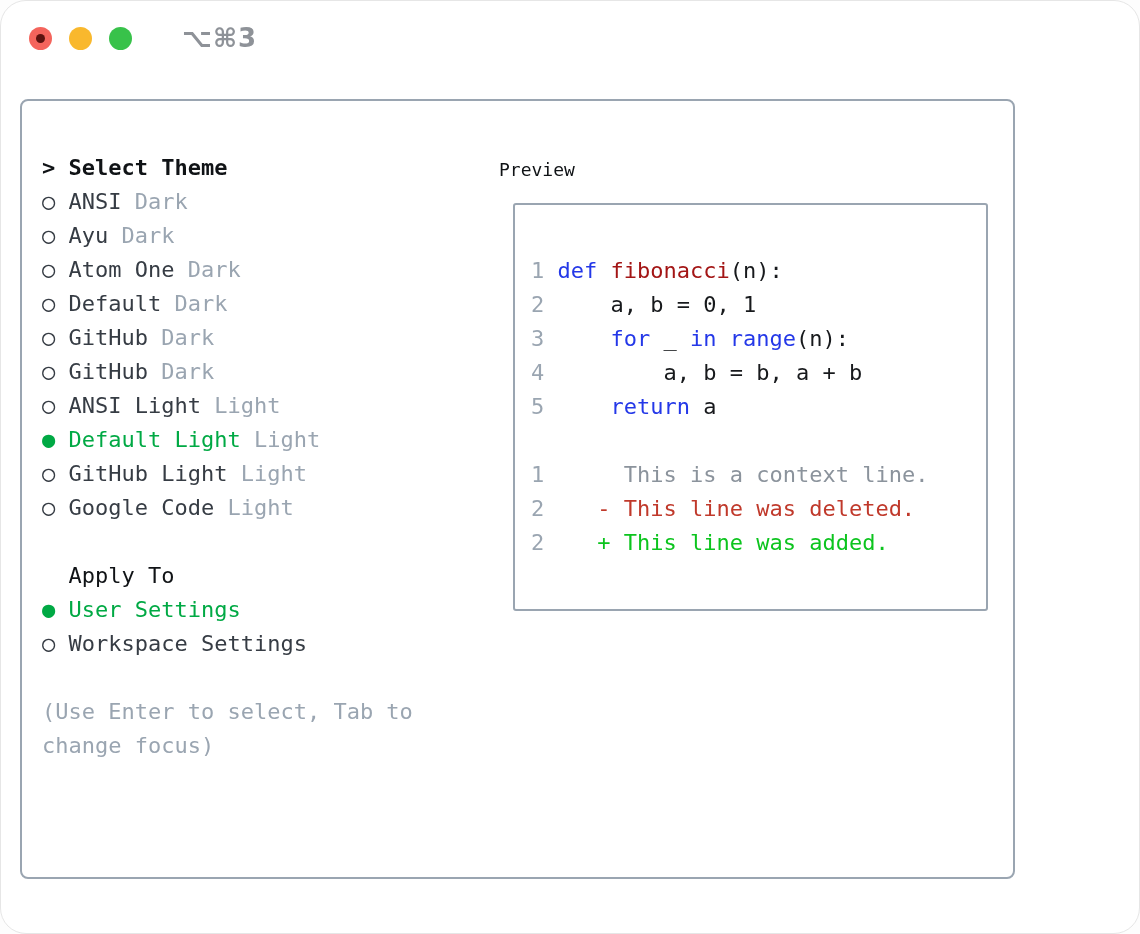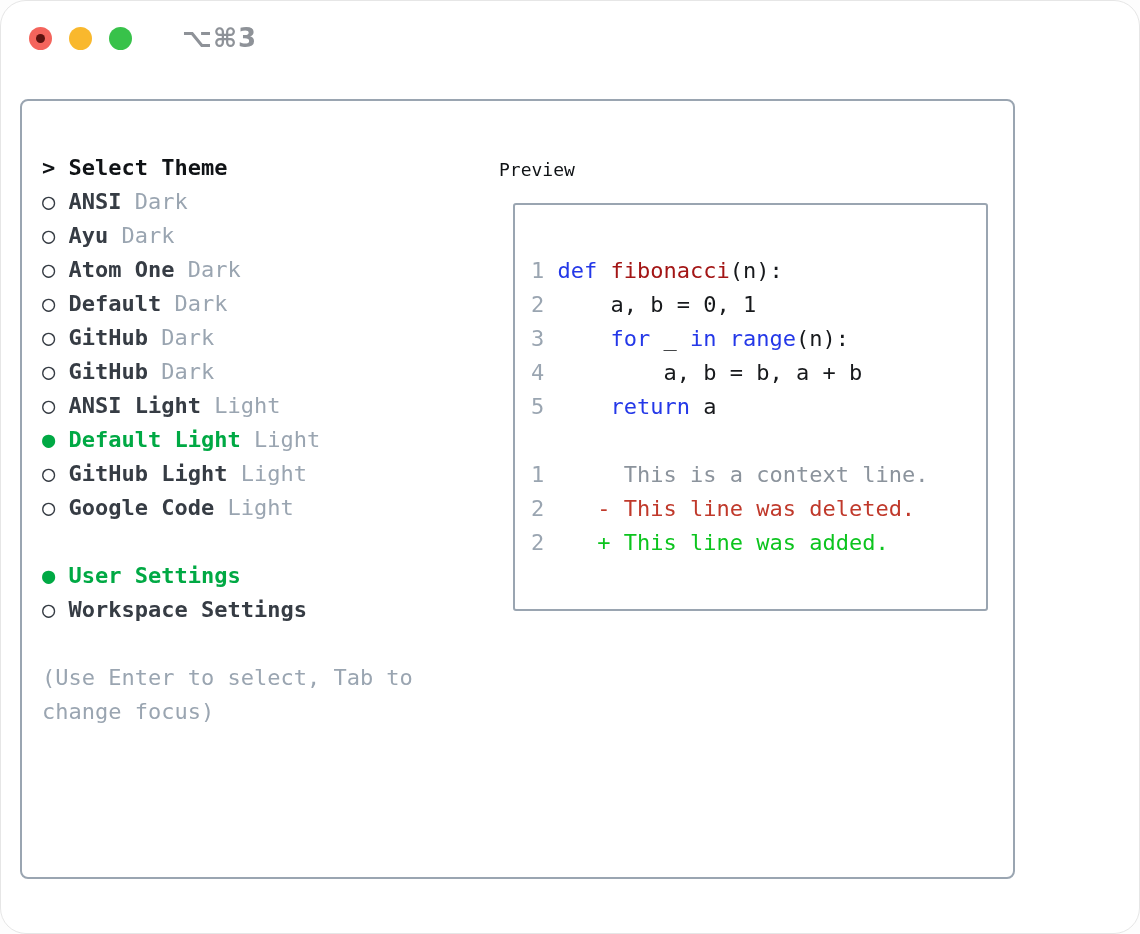--- a/index.html
+++ b/index.html
@@ -66,21 +66,21 @@
     position:absolute;left:20px;top:50px;width:450px;
     font-size:22px;line-height:34px;
   }
   .row{white-space:pre;height:34px;}
   .spacer{height:34px;}
   .marker{color:var(--text-dark);}
   .marker.cursor{color:var(--title-black);font-weight:bold;}
   .marker.selected{color:var(--accent-green);}
   .list-title{color:var(--title-black);font-weight:bold;}
   .sub-title{color:var(--title-black);}
-  .item-name{color:var(--text-dark);font-weight:bold;}
+  .item-name{color:var(--text-dark);}
   .item-name.selected{color:var(--accent-green);}
   .item-tag{color:var(--muted-gray);}
   .help{
     width:440px;color:var(--muted-gray);
     white-space:normal;line-height:34px;
   }
   
   .preview-title{
     position:absolute;left:477px;top:52px;height:34px;line-height:34px;
     font-size:18px;font-weight:normal;color:var(--title-black);white-space:pre;
@@ -129,20 +129,21 @@
           <div class="row"><span class="marker">○</span><span class="item-name"> GitHub</span><span class="item-tag"> Dark</span></div>
           <div class="row"><span class="marker">○</span><span class="item-name"> GitHub</span><span class="item-tag"> Dark</span></div>
           <div class="row"><span class="marker">○</span><span class="item-name"> ANSI Light</span><span class="item-tag"> Light</span></div>
           <div class="row"><span class="marker selected">●</span><span class="item-name selected"> Default Light</span><span class="item-tag"> Light</span></div>
           <div class="row"><span class="marker">○</span><span class="item-name"> GitHub Light</span><span class="item-tag"> Light</span></div>
           <div class="row"><span class="marker">○</span><span class="item-name"> Google Code</span><span class="item-tag"> Light</span></div>
         </div>
 
       <div class="spacer"></div>
 
+      <div class="row"><span>  </span><span class="sub-title">Apply To</span></div>
 
       <div id="apply-list">
           <div class="row"><span class="marker selected">●</span><span class="item-name selected"> User Settings</span></div>
           <div class="row"><span class="marker">○</span><span class="item-name"> Workspace Settings</span></div>
         </div>
 
       <div class="spacer"></div>
 
       <div class="help">(Use Enter to select, Tab to change focus)</div>
     </div>

